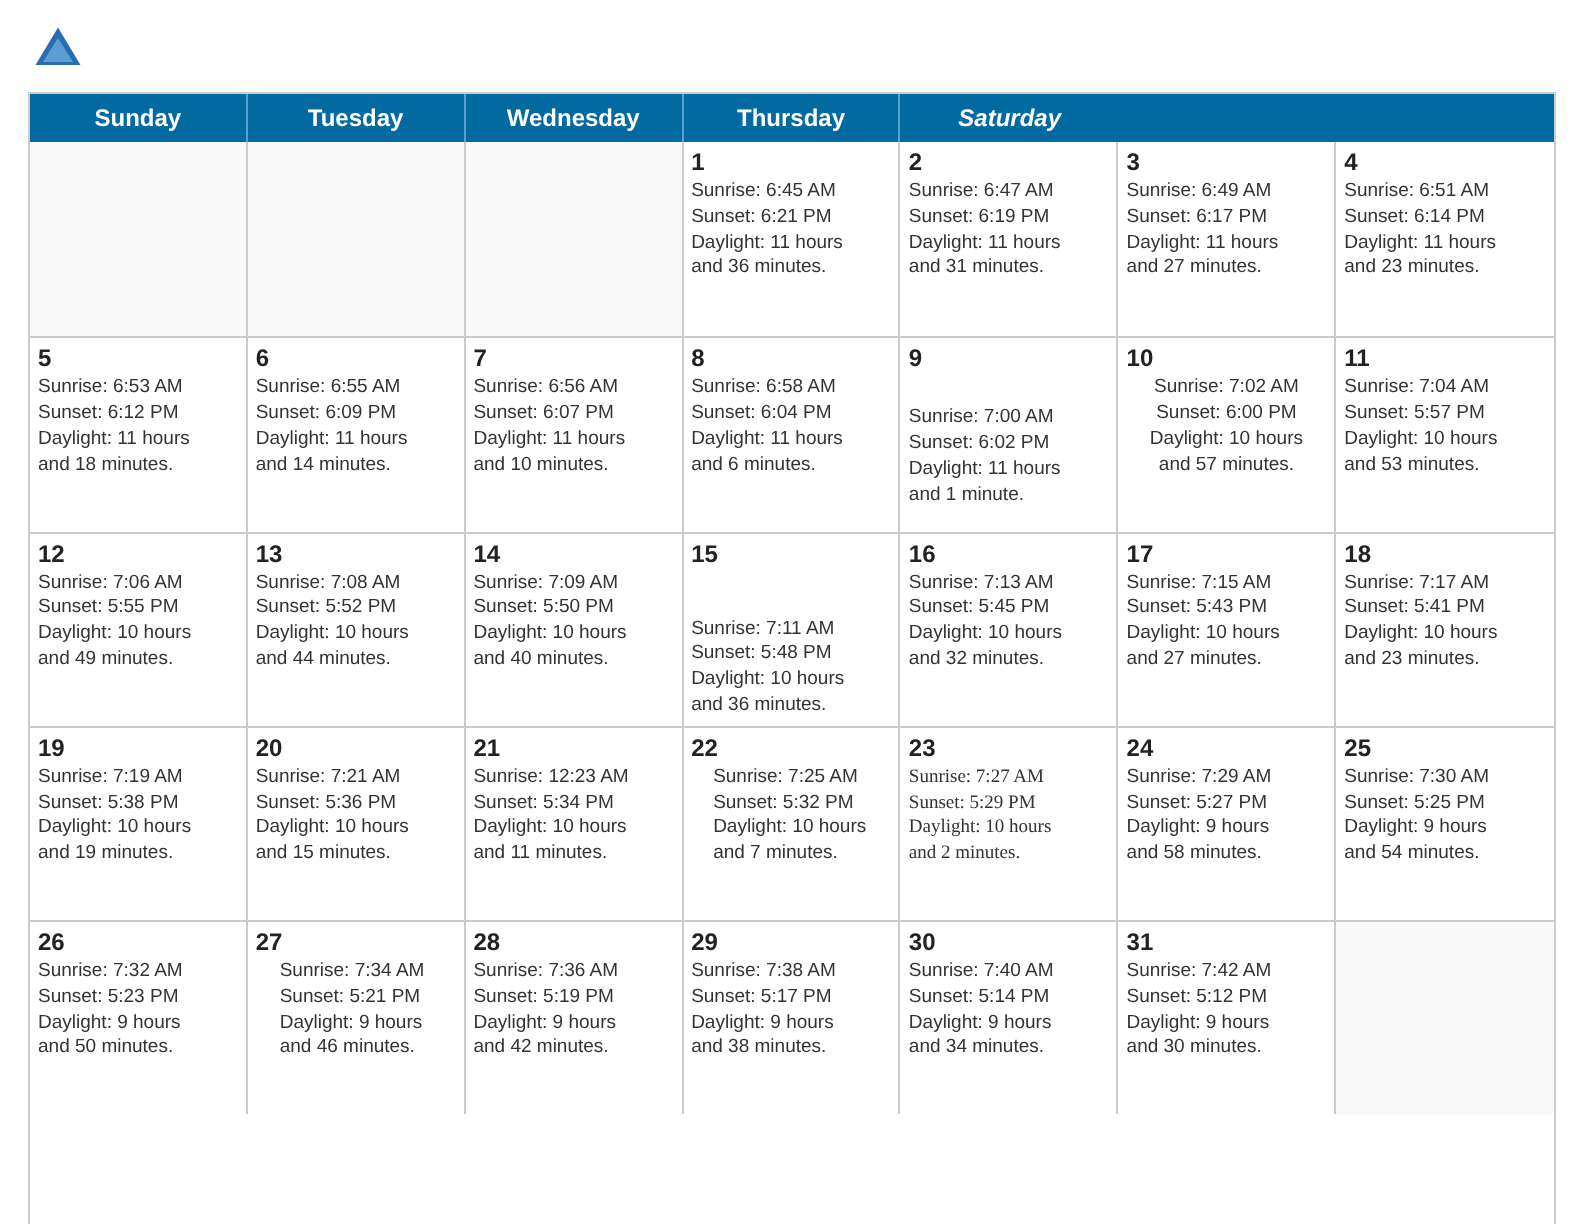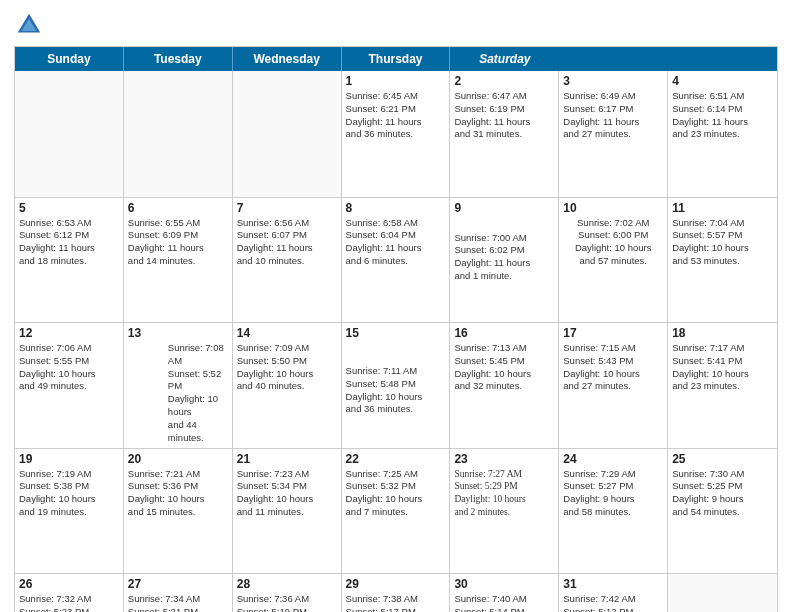--- a/index.html
+++ b/index.html
@@ -224,21 +224,21 @@
         <div class="cal-row">
           <div class="cal-cell">
             <div class="day-num">12</div>
             <div class="day-info" style="white-space: pre-line;">Sunrise: 7:06 AM
 Sunset: 5:55 PM
 Daylight: 10 hours
 and 49 minutes.</div>
           </div>
           <div class="cal-cell">
             <div class="day-num">13</div>
-            <div class="day-info" style="white-space: pre-line; margin-left: 40px;">Sunrise: 7:08 AM
+            <div class="day-info" style="white-space: pre-line;">Sunrise: 7:08 AM
 Sunset: 5:52 PM
 Daylight: 10 hours
 and 44 minutes.</div>
           </div>
           <div class="cal-cell">
             <div class="day-num">14</div>
             <div class="day-info" style="white-space: pre-line;">Sunrise: 7:09 AM
 Sunset: 5:50 PM
 Daylight: 10 hours
 and 40 minutes.</div>
@@ -282,28 +282,28 @@
           </div>
           <div class="cal-cell">
             <div class="day-num">20</div>
             <div class="day-info" style="white-space: pre-line;">Sunrise: 7:21 AM
 Sunset: 5:36 PM
 Daylight: 10 hours
 and 15 minutes.</div>
           </div>
           <div class="cal-cell">
             <div class="day-num">21</div>
-            <div class="day-info" style="white-space: pre-line;">Sunrise: 7:23 AM
+            <div class="day-info" style="white-space: pre-line;">Sunrise: 12:23 AM
 Sunset: 5:34 PM
 Daylight: 10 hours
 and 11 minutes.</div>
           </div>
           <div class="cal-cell">
             <div class="day-num">22</div>
-            <div class="day-info" style="white-space: pre-line;">Sunrise: 7:25 AM
+            <div class="day-info" style="white-space: pre-line; margin-left: 11px;">Sunrise: 7:25 AM
 Sunset: 5:32 PM
 Daylight: 10 hours
 and 7 minutes.</div>
           </div>
           <div class="cal-cell">
             <div class="day-num">23</div>
             <div class="day-info" style="white-space: pre-line; font-family: Liberation Serif, serif;">Sunrise: 7:27 AM
 Sunset: 5:29 PM
 Daylight: 10 hours
 and 2 minutes.</div>
@@ -326,21 +326,21 @@
         <div class="cal-row">
           <div class="cal-cell">
             <div class="day-num">26</div>
             <div class="day-info" style="white-space: pre-line;">Sunrise: 7:32 AM
 Sunset: 5:23 PM
 Daylight: 9 hours
 and 50 minutes.</div>
           </div>
           <div class="cal-cell">
             <div class="day-num">27</div>
-            <div class="day-info" style="white-space: pre-line;">Sunrise: 7:34 AM
+            <div class="day-info" style="white-space: pre-line; margin-left: 12px;">Sunrise: 7:34 AM
 Sunset: 5:21 PM
 Daylight: 9 hours
 and 46 minutes.</div>
           </div>
           <div class="cal-cell">
             <div class="day-num">28</div>
             <div class="day-info" style="white-space: pre-line;">Sunrise: 7:36 AM
 Sunset: 5:19 PM
 Daylight: 9 hours
 and 42 minutes.</div>

